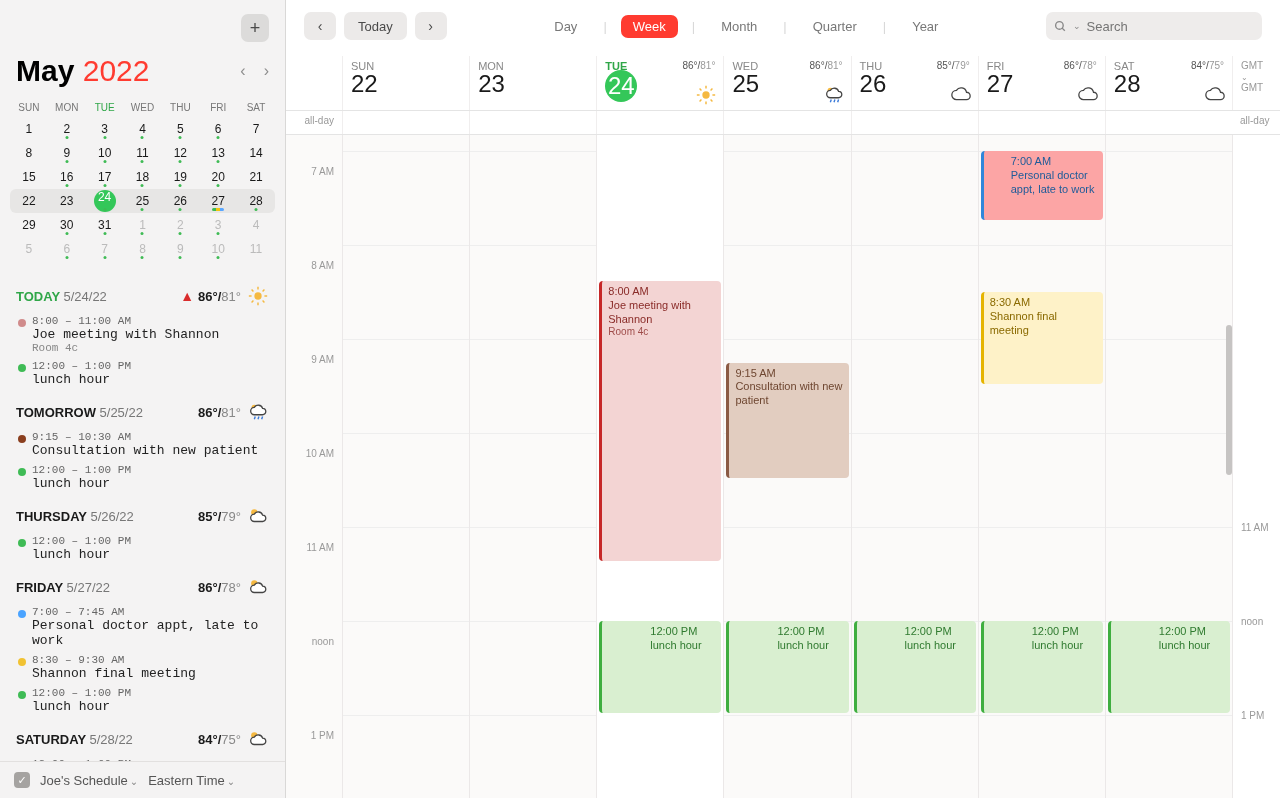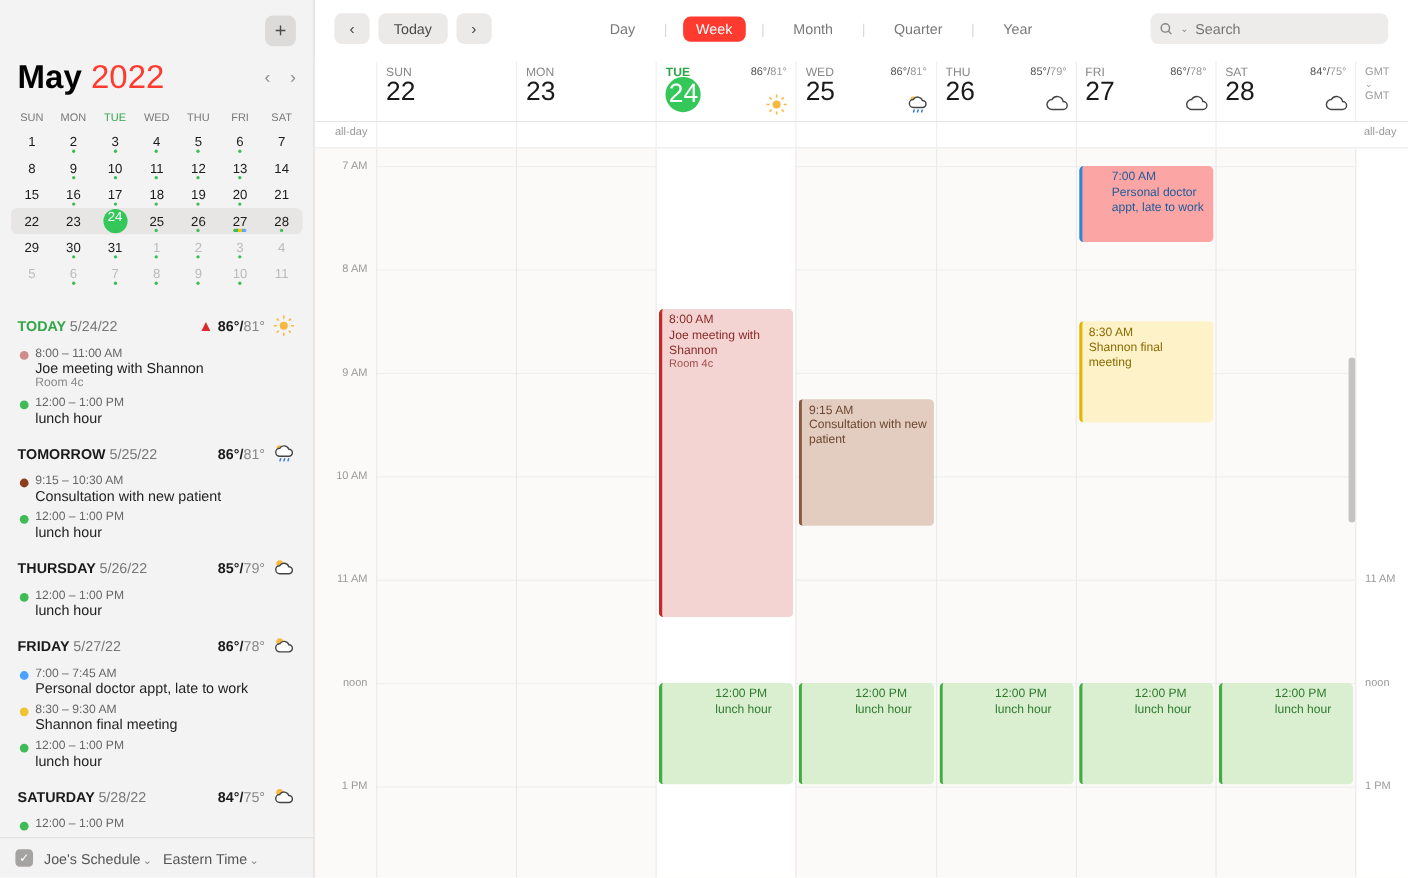--- a/index.html
+++ b/index.html
@@ -87,20 +87,21 @@
   .day-head .temps{font-size:13px;font-weight:600;}
   .day-head .temps .lo{font-weight:400;color:#888;}
   .day-head .wicon{width:22px;height:22px;margin-left:4px;}
   .day-head .right{display:flex;align-items:center;gap:2px;}
   .alert{color:#d92c2c;font-size:14px;margin-right:2px;}
   
   .ev{
     display:flex;align-items:flex-start;gap:8px;
     padding:2px 0 2px 16px;position:relative;
     margin:2px 0;
+    font-family:Liberation Mono, monospace;
   }
   .ev::before{
     content:'';position:absolute;left:2px;top:6px;
     width:8px;height:8px;border-radius:50%;
   }
   .ev.red::before{background:#d08b8b;}
   .ev.green::before{background:#3fbb55;}
   .ev.brown::before{background:#8a3e1e;}
   .ev.blue::before{background:#4aa3ff;}
   .ev.yellow::before{background:#f1c232;}
@@ -189,21 +190,21 @@
   }
   .allday div{border-left:1px solid #f0eeee;padding:4px 8px;}
   .allday div:first-child,.allday div:last-child{border-left:none;}
   .allday .lbl{font-size:10px;color:#999;text-align:right;padding-right:8px;}
   
   .grid-wrap{flex:1;overflow:hidden;position:relative;background:#fbfaf9;}
   .time-col{
     position:absolute;left:0;top:0;width:56px;height:100%;
     text-align:right;font-size:10px;color:#999;pointer-events:none;
   }
-  .time-col div{position:absolute;right:8px;transform:translateY(-50%);}
+  .time-col div{position:absolute;right:8px;transform:translateY(-50%);margin-top:20px;}
   .right-col{
     position:absolute;right:0;top:0;width:48px;height:100%;
     font-size:10px;color:#999;
     border-left:1px solid #ebe8e8;
     background:#fff;
     pointer-events:none;
   }
   .right-col div{position:absolute;left:8px;transform:translateY(-50%);}
   .cols{
     position:absolute;left:56px;right:48px;top:0;bottom:0;

